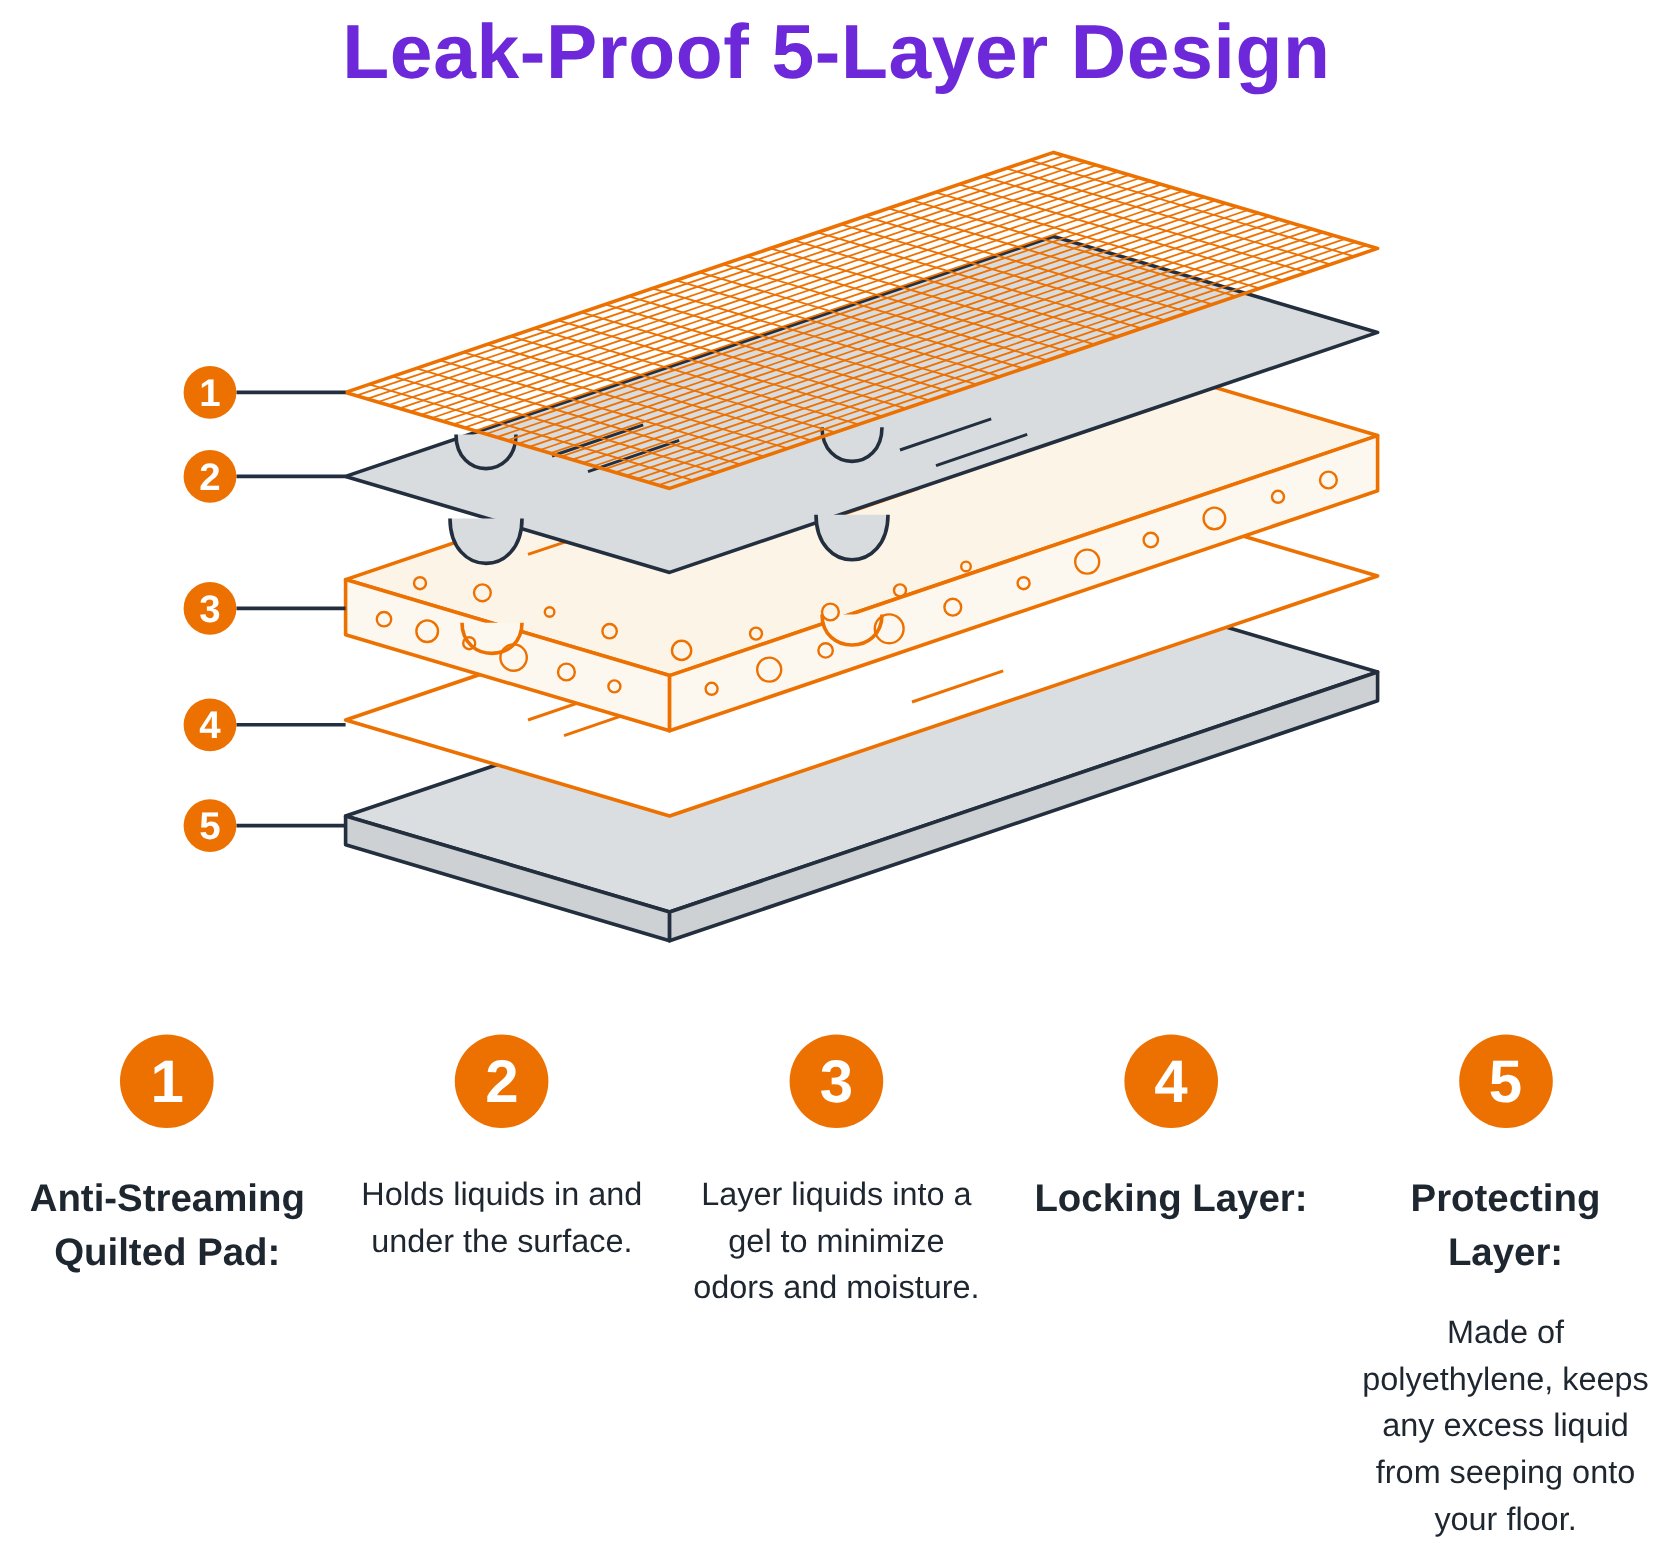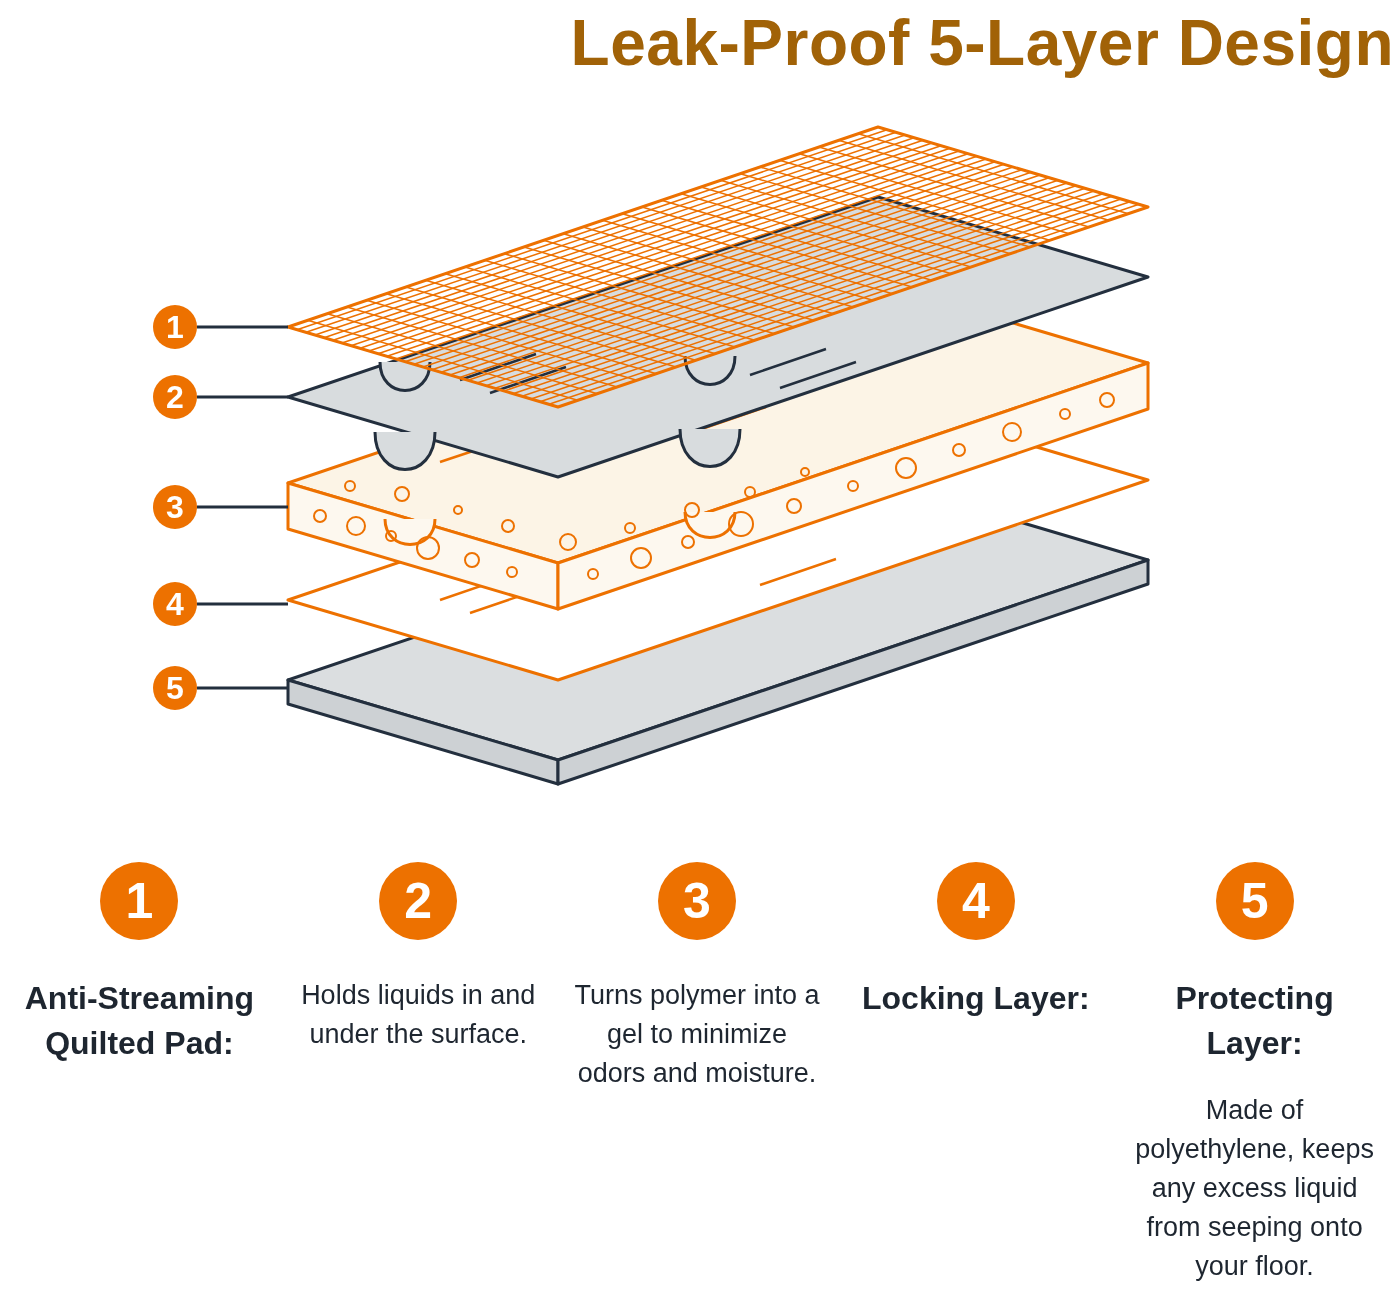--- a/index.html
+++ b/index.html
@@ -4,25 +4,25 @@
 <style>
   html,body{margin:0;padding:0;background:#ffffff;}
   body{
     width:1394px;height:1300px;overflow:hidden;
     font-family:"Liberation Sans", sans-serif;
     color:#1e2630;
   }
   .page{width:1394px;height:1300px;position:relative;}
   .title{
     margin:6px 0 0 0;
-    text-align:right;
+    text-align:center;
     font-size:64px;
     font-weight:bold;
     letter-spacing:0.5px;
-    color:#a16207;
+    color:#6d28d9;
   }
   .diagram-wrap{
     margin-left:140px;
     width:1100px;height:720px;
   }
   .info-row{
     display:grid;
     grid-template-columns:repeat(5,1fr);
     column-gap:24px;
     padding:0 12px;
@@ -222,21 +222,21 @@
       <div class="col-heading">Anti-Streaming Quilted Pad:</div>
     </div>
 
     <div class="info-col">
       <div class="num-badge">2</div>
       <div class="col-body">Holds liquids in and under the surface.</div>
     </div>
 
     <div class="info-col">
       <div class="num-badge">3</div>
-      <div class="col-body">Turns polymer into a gel to minimize odors and moisture.</div>
+      <div class="col-body">Layer liquids into a gel to minimize odors and moisture.</div>
     </div>
 
     <div class="info-col">
       <div class="num-badge">4</div>
       <div class="col-heading">Locking Layer:</div>
     </div>
 
     <div class="info-col">
       <div class="num-badge">5</div>
       <div class="col-heading">Protecting Layer:</div>

